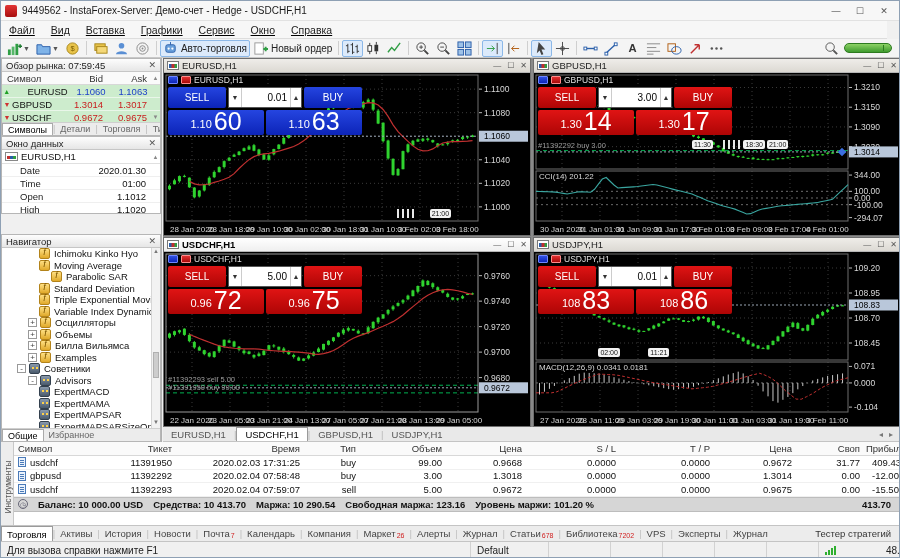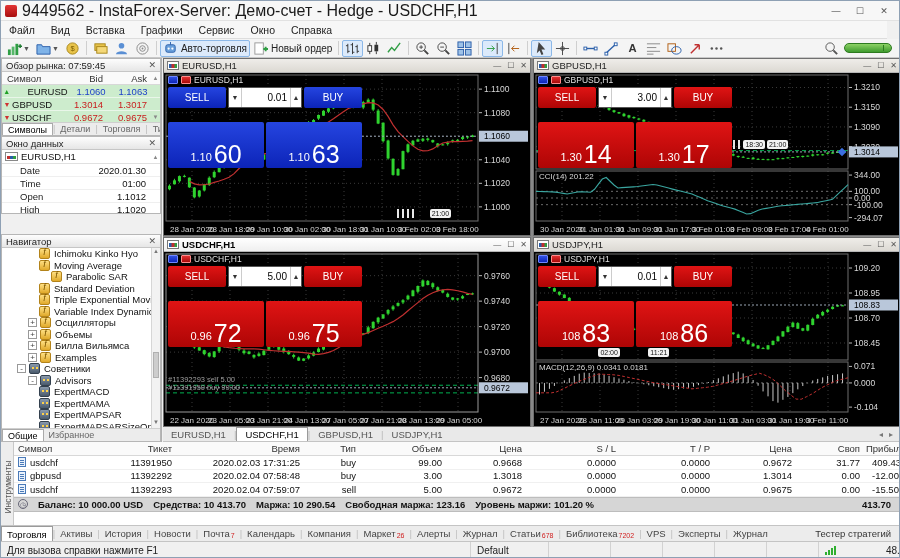--- a/index.html
+++ b/index.html
@@ -2,26 +2,26 @@
 <html><head>
 <meta charset="utf-8">
 <style>
   * { margin:0; padding:0; box-sizing:border-box; }
   html,body { width:900px; height:558px; overflow:hidden; font-family:"Liberation Sans",sans-serif; }
   .app { position:relative; width:900px; height:558px; background:#f0f0f0; border:1px solid #8ea0b4; overflow:hidden; }
 
   
   .titlebar { position:absolute; left:0; top:0; right:0; height:20px; background:#f7f7f7; display:flex; align-items:center; padding:0 4px; border-bottom:1px solid #e2e2e2; }
   .app-icon { width:12px; height:12px; background:linear-gradient(#e23434,#a80f0f); border-radius:2px; margin-right:5px; flex:none; }
-  .title-text { font-size:16px; color:#1a1a1a; white-space:nowrap; }
+  .title-text { font-size:10px; color:#1a1a1a; white-space:nowrap; }
   .win-controls { margin-left:auto; display:flex; gap:2px; }
   .win-controls span { width:22px; text-align:center; font-size:9px; color:#555; cursor:default; }
 
   
-  .menubar { position:absolute; left:0; top:20px; right:12px; height:18px; background:#f7f7f7; border-bottom:1px solid #ddd; display:flex; align-items:center; }
+  .menubar { position:absolute; left:0; top:20px; right:12px; height:18px; background:#f7f7f7; border-bottom:1px solid #ddd; display:flex; align-items:center;text-decoration:underline; }
   .menu-item { font-size:10.5px; color:#222; padding:2px 8px; }
 
   
   .toolbar { position:absolute; left:0; top:38px; right:0; height:19px; background:#f4f4f4; border-bottom:1px solid #c8c8c8; display:flex; align-items:center; padding:0 3px; }
   .tbtn { height:17px; min-width:19px; display:flex; align-items:center; justify-content:center; padding:0 2px; border:1px solid transparent; border-radius:2px; }
   .tbtn.toggled { background:#dceafb; border-color:#8cb8e8; }
   .tbtn .tlabel { font-size:10px; color:#222; margin-left:3px; white-space:nowrap; }
   .tbtn .caret { font-size:7px; color:#555; margin-left:1px; }
   .tsep { width:1px; height:14px; background:#cfcfcf; margin:0 3px; flex:none; }
   .toolbar-right { margin-left:auto; display:flex; align-items:center; gap:5px; padding-right:4px; }
@@ -85,21 +85,21 @@
   .oc-mini.b { background:linear-gradient(#3050e0,#0c24b8); border:1px solid #6f86ff; }
   .oc-mini.r { background:linear-gradient(#e03030,#a80808); border:1px solid #ff8a8a; }
 
   .oc-panel { position:absolute; left:4px; top:14px; width:194px; z-index:6; }
   .oc-row1 { display:flex; gap:2px; height:21px; }
   .oc-btn { width:58px; display:flex; align-items:center; justify-content:center; color:#fff; font-size:10px; border-radius:2px; }
   .oc-spin { flex:1; background:#fff; border:1px solid #555; display:flex; align-items:stretch; font-size:10px; }
   .oc-spin .sd { width:13px; display:flex; align-items:center; justify-content:center; font-size:7px; color:#333; border-right:1px solid #ccc; }
   .oc-spin .su { width:11px; display:flex; align-items:center; justify-content:center; font-size:7px; color:#333; border-left:1px solid #ccc; }
   .oc-spin .val { flex:1; display:flex; align-items:center; justify-content:flex-end; padding-right:3px; color:#000; }
-  .oc-row2 { display:flex; gap:2px; height:46px; margin-top:14px; }
+  .oc-row2 { display:flex; gap:2px; height:25px; margin-top:2px; }
   .oc-price { flex:1; display:flex; align-items:flex-end; justify-content:center; color:#fff; border-radius:2px; padding-bottom:1px; }
   .oc-price .pfx { font-size:11px; margin:0 2px 4px 0; }
   .oc-price .big { font-size:25px; line-height:26px; }
   .blue .oc-btn,.blue .oc-price { background:linear-gradient(#2545e0,#0c24b8); }
   .red .oc-btn,.red .oc-price { background:linear-gradient(#e01414,#ae0505); }
 
   .trade-label { position:absolute; color:#9a9a9a; font-size:7.5px; white-space:nowrap; z-index:4; }
   .sub-label { position:absolute; color:#d8d8d8; font-size:8px; white-space:nowrap; z-index:4; }
   .flag { position:absolute; background:#f2f2f2; color:#111; font-size:7px; line-height:9px; padding:0 2px; border-radius:2px; z-index:5; white-space:nowrap; }
   .flagbars { position:absolute; width:18px; height:9px; z-index:5; background:repeating-linear-gradient(90deg,#e8e8e8 0 2px,transparent 2px 5px); }

